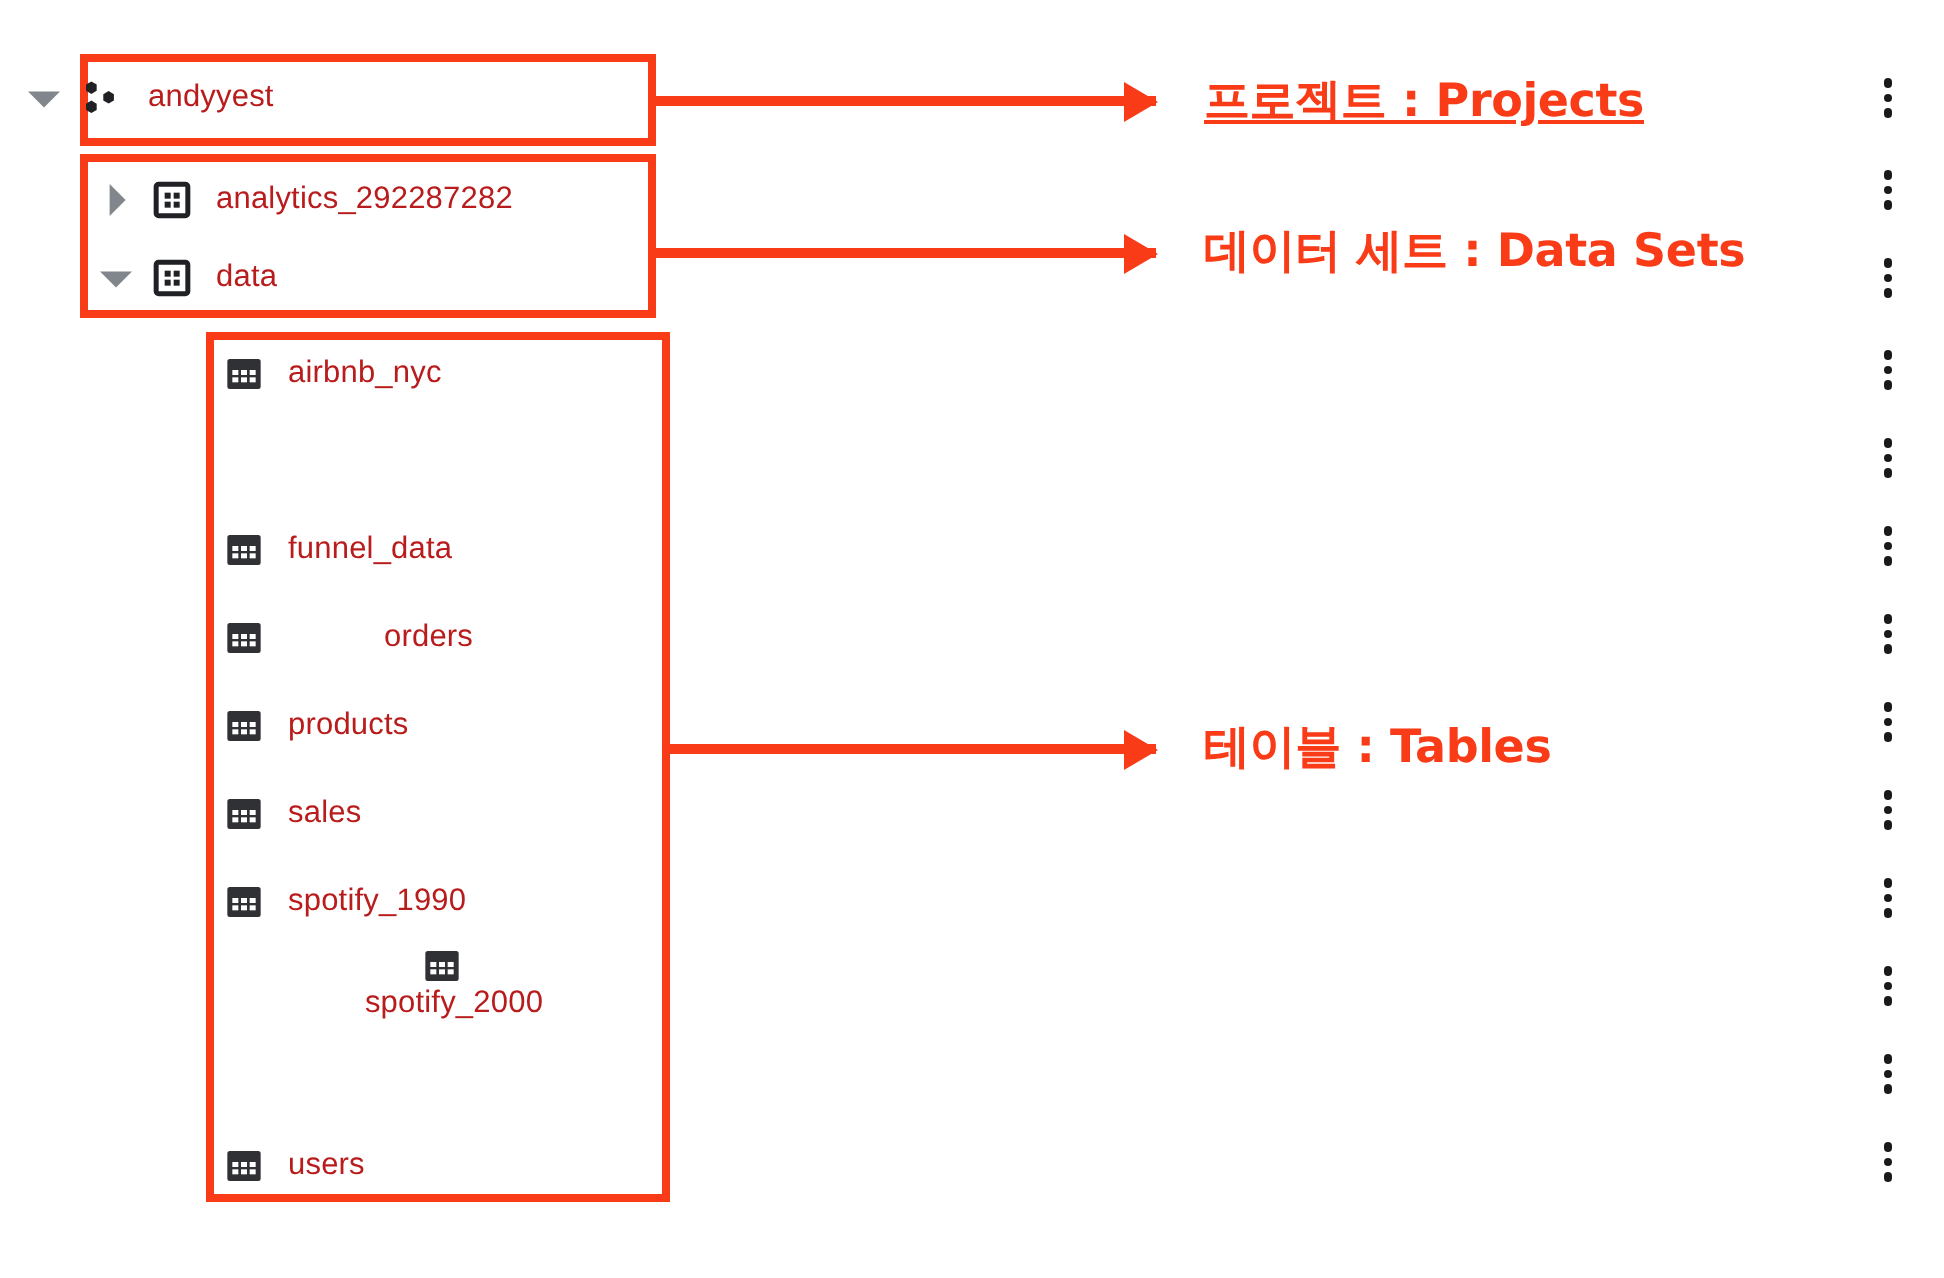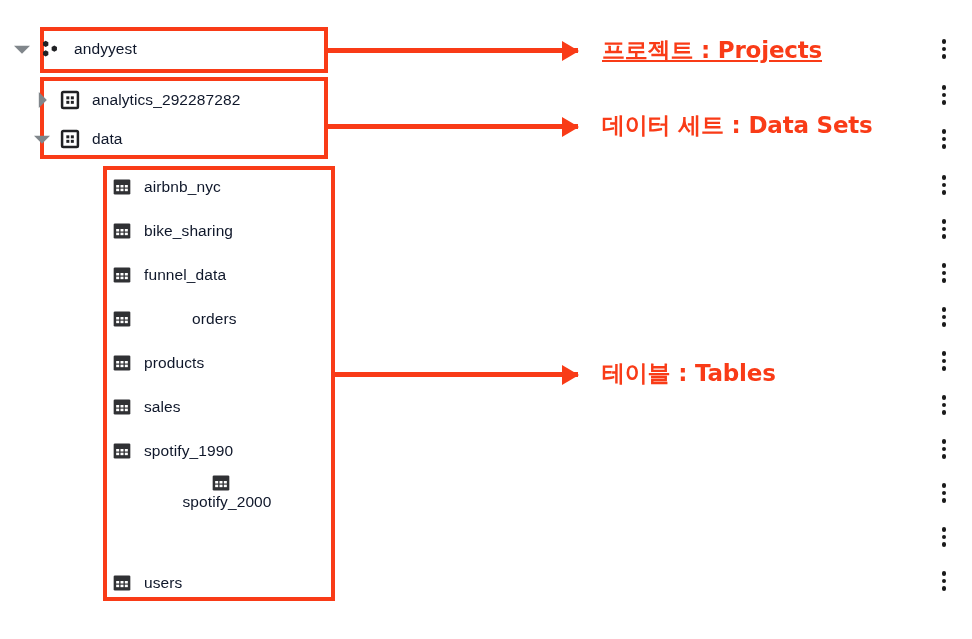--- a/index.html
+++ b/index.html
@@ -21,28 +21,28 @@
   
   .row {
     position: absolute;
     height: 44px;
     display: flex;
     align-items: center;
     white-space: nowrap;
   }
   .row-label {
     font-size: 15.5px;
-    color: #0f172a;
+    color: #b91c1c;
     letter-spacing: .1px;
     text-align: center;
   }
 
   
   .row.project   { left: 12px;  width: 320px; }
-  .row.dataset   { left: 32px;  width: 290px; }
+  .row.dataset   { left: 48px;  width: 290px; }
   .row.table     { left: 112px; width: 230px; }
 
   
   .twisty {
     width: 20px; height: 20px;
     flex: 0 0 20px;
     position: relative;
     margin-right: 8px;
   }
   .twisty::after {
@@ -195,34 +195,20 @@
         <rect x="2.5" y="2.5" width="19" height="19" rx="1.5" fill="none" stroke="#202124" stroke-width="3"></rect>
         <rect x="7.6" y="7.6" width="3.6" height="3.6" fill="#202124"></rect>
         <rect x="13.0" y="7.6" width="3.6" height="3.6" fill="#202124"></rect>
         <rect x="7.6" y="13.0" width="3.6" height="3.6" fill="#202124"></rect>
         <rect x="13.0" y="13.0" width="3.6" height="3.6" fill="#202124"></rect>
       </svg>
     </span>
     <span class="row-label">data</span>
   </div>
 
-  <div class="row table" style="top:209px;">
-    <span class="icon">
-      <svg width="20" height="20" viewBox="0 0 24 24">
-        <rect x="2" y="3" width="20" height="18" rx="1.5" fill="#303134"></rect>
-        <rect x="5" y="9.6" width="3.6" height="3" fill="#ffffff"></rect>
-        <rect x="10.2" y="9.6" width="3.6" height="3" fill="#ffffff"></rect>
-        <rect x="15.4" y="9.6" width="3.6" height="3" fill="#ffffff"></rect>
-        <rect x="5" y="14.0" width="3.6" height="3" fill="#ffffff"></rect>
-        <rect x="10.2" y="14.0" width="3.6" height="3" fill="#ffffff"></rect>
-        <rect x="15.4" y="14.0" width="3.6" height="3" fill="#ffffff"></rect>
-      </svg>
-    </span>
-    <span class="row-label">bike_sharing</span>
-  </div>
 
   <div class="row table" style="top:253px;">
     <span class="icon">
       <svg width="20" height="20" viewBox="0 0 24 24">
         <rect x="2" y="3" width="20" height="18" rx="1.5" fill="#303134"></rect>
         <rect x="5" y="9.6" width="3.6" height="3" fill="#ffffff"></rect>
         <rect x="10.2" y="9.6" width="3.6" height="3" fill="#ffffff"></rect>
         <rect x="15.4" y="9.6" width="3.6" height="3" fill="#ffffff"></rect>
         <rect x="5" y="14.0" width="3.6" height="3" fill="#ffffff"></rect>
         <rect x="10.2" y="14.0" width="3.6" height="3" fill="#ffffff"></rect>

